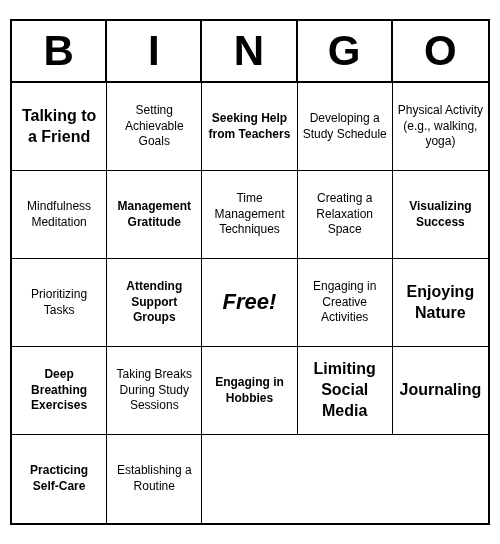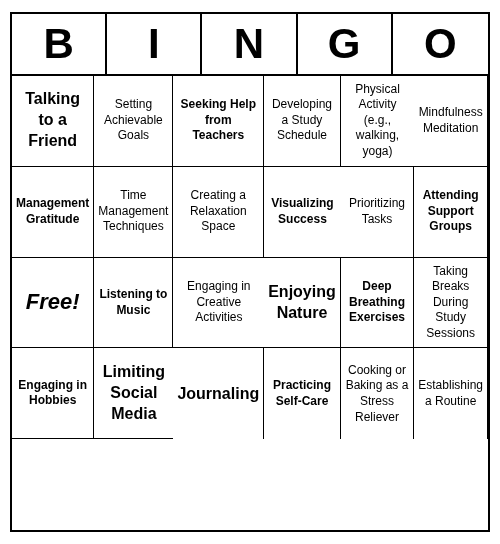--- a/index.html
+++ b/index.html
@@ -26,21 +26,21 @@
       font-size: 42px;
       font-weight: bold;
       padding: 6px 0;
       border-right: 2px solid #000;
     }
     .bingo-letter:last-child {
       border-right: none;
     }
     .bingo-grid {
       display: grid;
-      grid-template-columns: repeat(6, 1fr);
+      grid-template-columns: repeat(5, 1fr);
       grid-template-rows: repeat(5, 1fr);
     }
     .bingo-cell {
       border-right: 1px solid #000;
       border-bottom: 1px solid #000;
       min-height: 88px;
       display: flex;
       align-items: center;
       justify-content: center;
       text-align: center;
@@ -117,23 +117,20 @@
       </div>
       <div class="bingo-cell">
         <span class="cell-text">Prioritizing Tasks</span>
       </div>
       <div class="bingo-cell medium-text">
         <span class="cell-text">Attending Support Groups</span>
       </div>
       <div class="bingo-cell free">
         <span class="cell-text">Free!</span>
       </div>
-      <div class="bingo-cell medium-text">
-        <span class="cell-text">Listening to Music</span>
-      </div>
       <div class="bingo-cell">
         <span class="cell-text">Engaging in Creative Activities</span>
       </div>
       <div class="bingo-cell large-text">
         <span class="cell-text">Enjoying Nature</span>
       </div>
       <div class="bingo-cell medium-text">
         <span class="cell-text">Deep Breathing Exercises</span>
       </div>
       <div class="bingo-cell">
@@ -145,19 +142,16 @@
       <div class="bingo-cell large-text">
         <span class="cell-text">Limiting Social Media</span>
       </div>
       <div class="bingo-cell large-text">
         <span class="cell-text">Journaling</span>
       </div>
       <div class="bingo-cell medium-text">
         <span class="cell-text">Practicing Self-Care</span>
       </div>
       <div class="bingo-cell">
-        <span class="cell-text">Cooking or Baking as a Stress Reliever</span>
-      </div>
-      <div class="bingo-cell">
         <span class="cell-text">Establishing a Routine</span>
       </div>
     </div>
 </div>
 
 </body></html>

